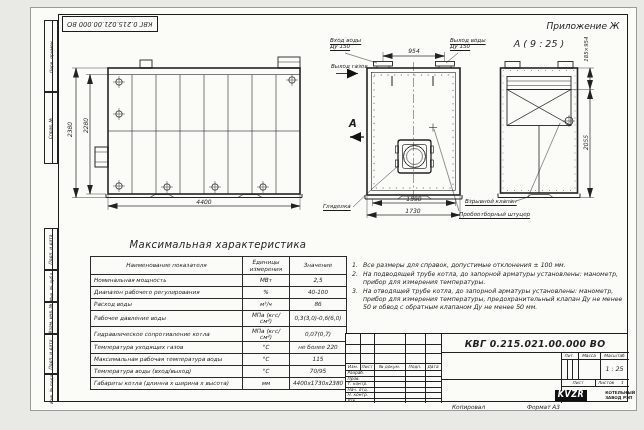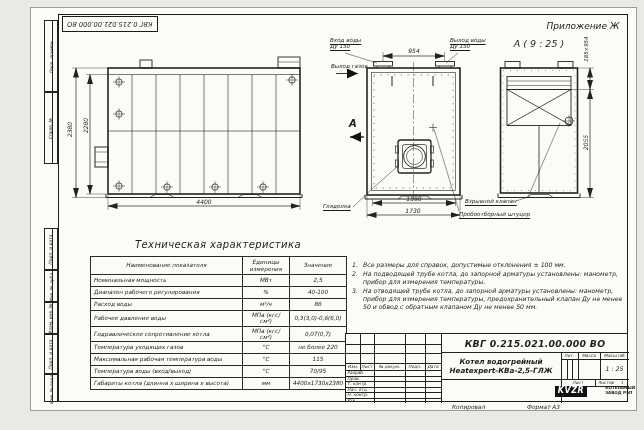--- a/index.html
+++ b/index.html
@@ -41,21 +41,21 @@
   #tb{position:absolute;left:345px;top:333px;width:283px;height:69px;border:1.4px solid #1c1c1c;
       box-sizing:border-box;background:#fbfbf8;}
   .vl{position:absolute;width:0;border-left:0.8px solid #222;}
   .hl{position:absolute;height:0;border-top:0.8px solid #222;}
   .tbt{position:absolute;font-size:4.3px;font-style:italic;line-height:1;white-space:nowrap;}
   .tbc{position:absolute;text-align:center;}
   #tb-doc{left:95px;top:0;width:188px;height:18px;display:flex;align-items:center;justify-content:center;
           font-size:9.3px;font-style:italic;font-weight:bold;letter-spacing:0.3px;}
   #tb-name{left:95px;top:18px;width:120px;height:27px;display:flex;flex-direction:column;
            align-items:center;justify-content:center;font-size:7.2px;font-style:italic;font-weight:bold;line-height:1.25;}
-  #logo{position:absolute;left:215px;top:52px;width:68px;height:15px;display:flex;align-items:flex-start;justify-content:center;gap:18px;}
+  #logo{position:absolute;left:215px;top:52px;width:68px;height:15px;display:flex;align-items:flex-end;justify-content:center;gap:18px;}
   #logo .blk{background:#101010;color:#fff;font-weight:bold;font-style:italic;font-size:8px;
              padding:1px 3px;line-height:1.1;letter-spacing:0.5px;}
   #logo .co{font-size:4.1px;font-weight:bold;line-height:1.2;}
   .botlbl{position:absolute;font-size:5.8px;font-style:italic;}
 </style>
 </head>
 <body>
 
 <div id="canvas">
   <div id="sheet"></div>
@@ -274,21 +274,21 @@
   <div class="lbl dim" style="left:394px;top:195.5px;width:40px;">1590</div>
   <div class="lbl dim" style="left:393px;top:207.5px;width:40px;">1730</div>
   <div class="lbl small u" style="left:323px;top:203px;">Гляделка</div>
 
   <div class="lbl" style="left:499px;top:39px;width:80px;text-align:center;font-size:9.5px;">А ( 9 : 25 )</div>
   <div class="lbl dim rot" style="left:566px;top:46px;width:40px;font-size:5.4px;">185×954</div>
   <div class="lbl dim rot" style="left:566px;top:139px;width:40px;">2055</div>
   <div class="lbl small u" style="left:465px;top:198px;">Взрывной клапан</div>
   <div class="lbl small u" style="left:459px;top:210.5px;">Пробоотборный штуцер</div>
 
-  <div id="spec-title">Техническая характеристика</div>
+  <div id="spec-title">Максимальная характеристика</div>
   <table id="spec">
     <colgroup>
         <col style="width:152px;">
         <col style="width:47px;">
         <col style="width:57px;">
       </colgroup>
     <tbody>
         <tr class="hd">
       <th>Наименование показателя</th>
       <th>Единицы измерения</th>
@@ -391,24 +391,20 @@
     <div class="tbt tbc" style="left:79px;top:30.5px;width:16px;">Дата</div>
 
     <div class="tbt" style="left:1.5px;top:37px;">Разраб.</div>
     <div class="tbt" style="left:1.5px;top:42.5px;">Пров.</div>
     <div class="tbt" style="left:1.5px;top:48px;">Т. контр.</div>
     <div class="tbt" style="left:1.5px;top:53.5px;">Нач. отд.</div>
     <div class="tbt" style="left:1.5px;top:59px;">Н. контр.</div>
     <div class="tbt" style="left:1.5px;top:64.5px;">Утв.</div>
 
     <div class="tbc" id="tb-doc">КВГ 0.215.021.00.000 ВО</div>
-    <div class="tbc" id="tb-name">
-      <div>Котел водогрейный</div>
-      <div>Heatexpert-КВа-2,5-ГЛЖ</div>
-    </div>
 
     <div class="tbt tbc" style="left:215px;top:19.5px;width:17px;">Лит.</div>
     <div class="tbt tbc" style="left:232px;top:19.5px;width:22px;">Масса</div>
     <div class="tbt tbc" style="left:254px;top:19.5px;width:29px;">Масштаб</div>
     <div class="tbc" style="left:254px;top:31px;width:29px;font-size:6.3px;font-style:italic;">1 : 25</div>
     <div class="tbt tbc" style="left:215px;top:46.5px;width:34px;">Лист</div>
     <div class="tbt" style="left:252px;top:46.5px;">Листов</div>
     <div class="tbt" style="left:275px;top:46.5px;">1</div>
 
     <div id="logo">

